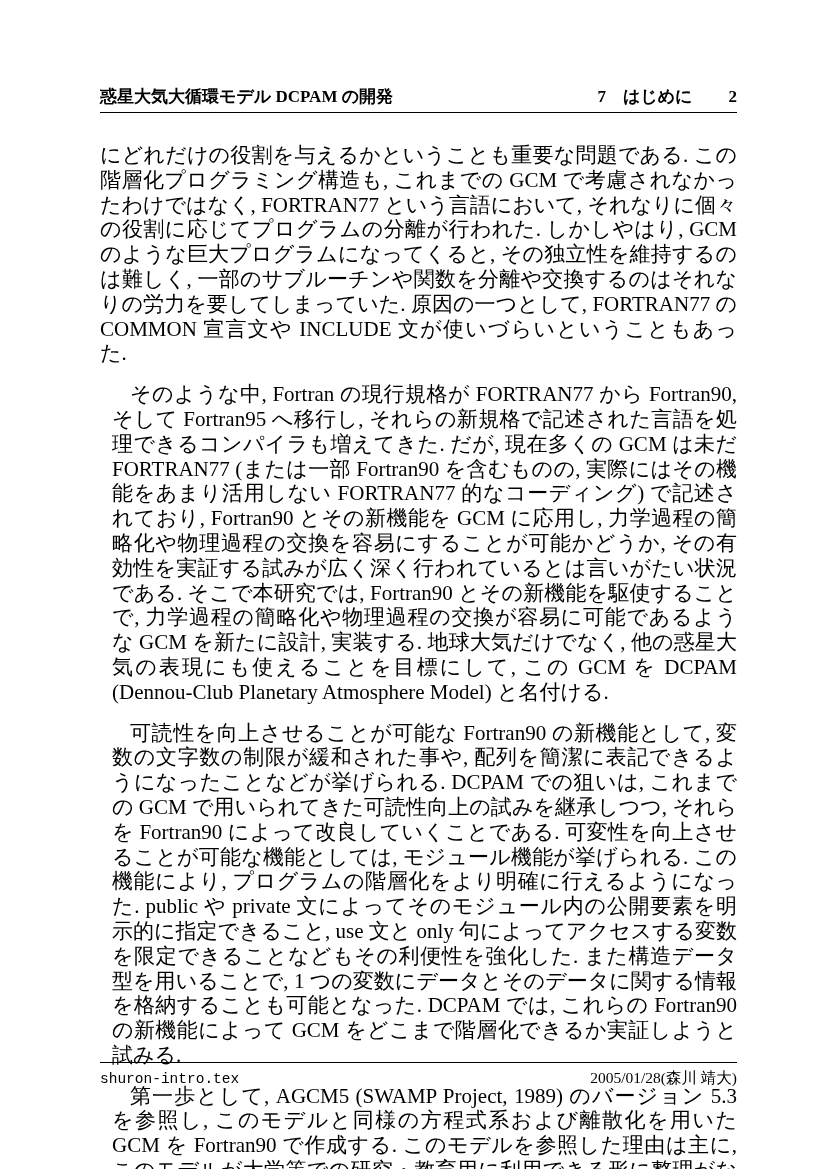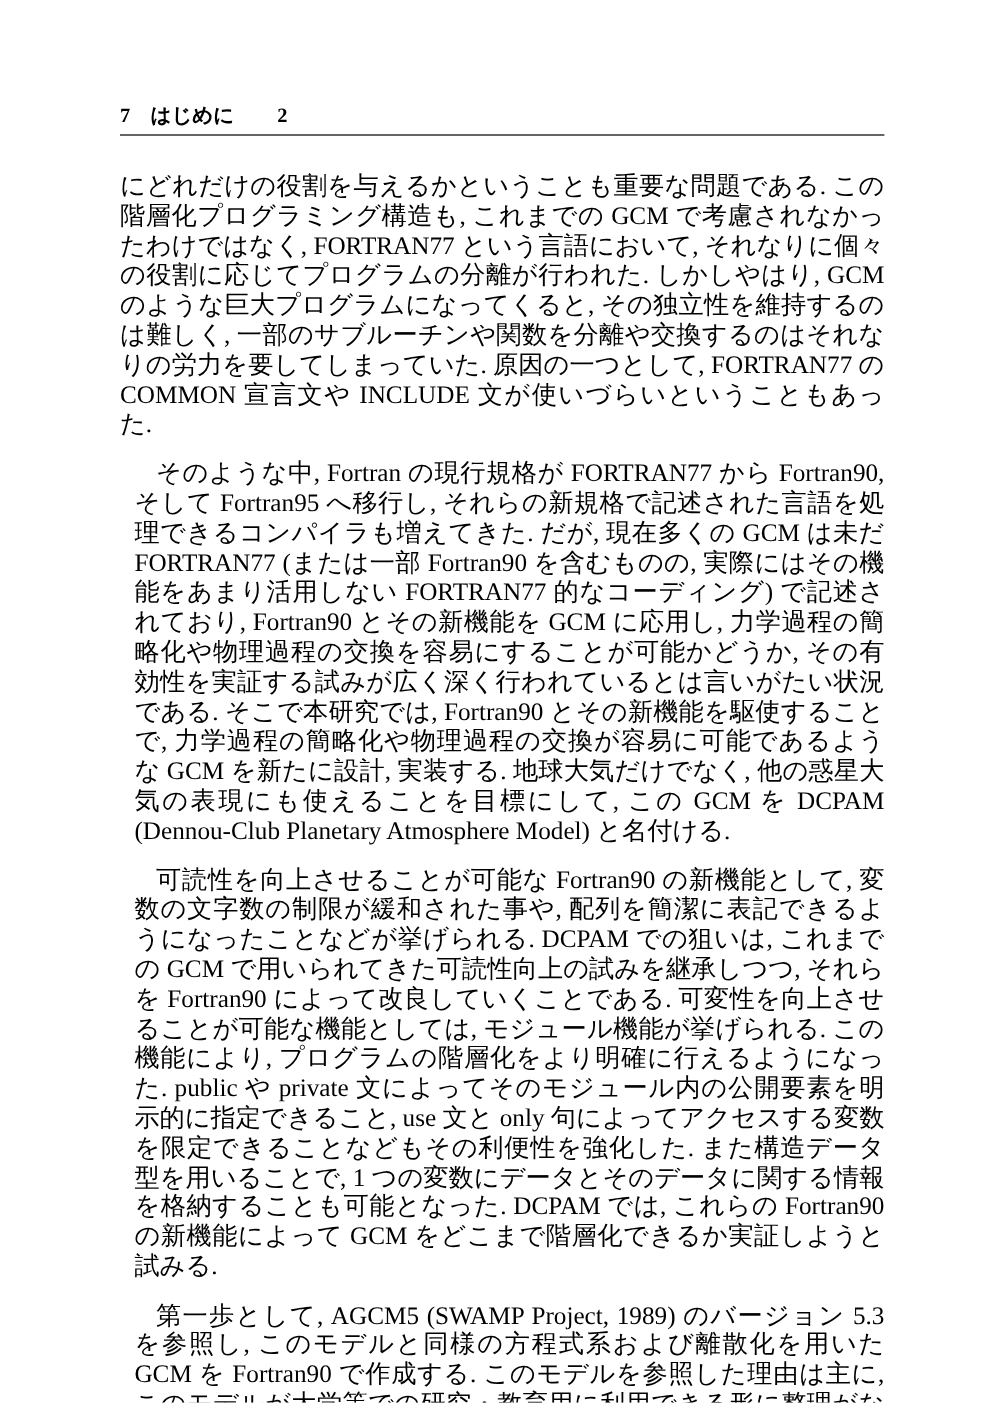--- a/index.html
+++ b/index.html
@@ -80,28 +80,33 @@
     font-size: 15.5px;
   }
 </style>
 </head>
 <body>
 
 <div class="page">
   <div class="sheet">
 
     <header class="page-header">
+      <span class="header-title">惑星大気大循環モデル DCPAM の開発</span>
       <span class="header-right">
         <span class="header-section">7　はじめに</span>
         <span class="header-page-number">2</span>
       </span>
     </header>
 
     <main class="page-body">
       <p class="para">にどれだけの役割を与えるかということも重要な問題である. この階層化プログラミング構造も, これまでの GCM で考慮されなかったわけではなく, FORTRAN77 という言語において, それなりに個々の役割に応じてプログラムの分離が行われた. しかしやはり, GCM のような巨大プログラムになってくると, その独立性を維持するのは難しく, 一部のサブルーチンや関数を分離や交換するのはそれなりの労力を要してしまっていた. 原因の一つとして, FORTRAN77 の COMMON 宣言文や INCLUDE 文が使いづらいということもあった.</p>
       <p class="para indent">そのような中, Fortran の現行規格が FORTRAN77 から Fortran90, そして Fortran95 へ移行し, それらの新規格で記述された言語を処理できるコンパイラも増えてきた. だが, 現在多くの GCM は未だ FORTRAN77 (または一部 Fortran90 を含むものの, 実際にはその機能をあまり活用しない FORTRAN77 的なコーディング) で記述されており, Fortran90 とその新機能を GCM に応用し, 力学過程の簡略化や物理過程の交換を容易にすることが可能かどうか, その有効性を実証する試みが広く深く行われているとは言いがたい状況である. そこで本研究では, Fortran90 とその新機能を駆使することで, 力学過程の簡略化や物理過程の交換が容易に可能であるような GCM を新たに設計, 実装する. 地球大気だけでなく, 他の惑星大気の表現にも使えることを目標にして, この GCM を DCPAM (Dennou-Club Planetary Atmosphere Model) と名付ける.</p>
       <p class="para indent">可読性を向上させることが可能な Fortran90 の新機能として, 変数の文字数の制限が緩和された事や, 配列を簡潔に表記できるようになったことなどが挙げられる. DCPAM での狙いは, これまでの GCM で用いられてきた可読性向上の試みを継承しつつ, それらを Fortran90 によって改良していくことである. 可変性を向上させることが可能な機能としては, モジュール機能が挙げられる. この機能により, プログラムの階層化をより明確に行えるようになった. public や private 文によってそのモジュール内の公開要素を明示的に指定できること, use 文と only 句によってアクセスする変数を限定できることなどもその利便性を強化した. また構造データ型を用いることで, 1 つの変数にデータとそのデータに関する情報を格納することも可能となった. DCPAM では, これらの Fortran90 の新機能によって GCM をどこまで階層化できるか実証しようと試みる.</p>
       <p class="para indent">第一歩として, AGCM5 (SWAMP Project, 1989) のバージョン 5.3 を参照し, このモデルと同様の方程式系および離散化を用いた GCM を Fortran90 で作成する. このモデルを参照した理由は主に, このモデルが大学等での研究・教育用に利用できる形に整理がなされており, 詳細なマニュアルが付属していることであるが, 他にも上記で述べたような FORTRAN77 にして可読性や可変性を向上させるような試みが多くなされたモデルで, Fortran90 でモデルを記述する際にも参考となる部分が多々あるからである.</p>
     </main>
 
   </div>
 
+  <footer class="page-footer">
+    <span class="footer-filename">shuron-intro.tex</span>
+    <span class="footer-date-author">2005/01/28(森川 靖大)</span>
+  </footer>
 </div>
 
 </body></html>

